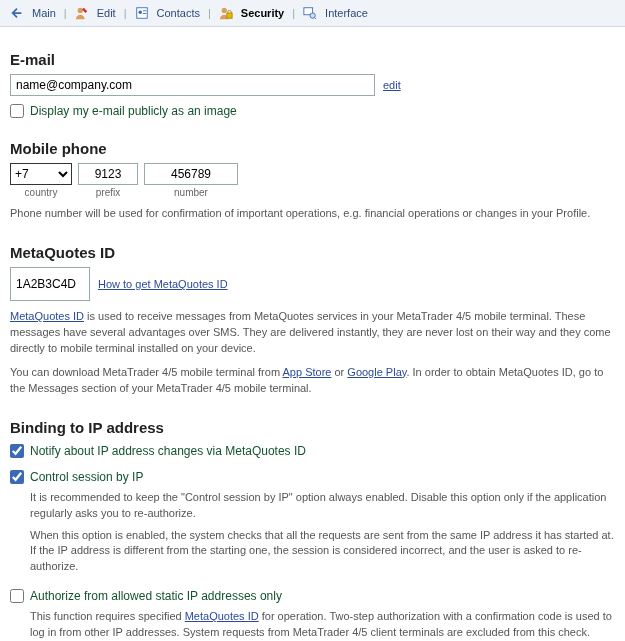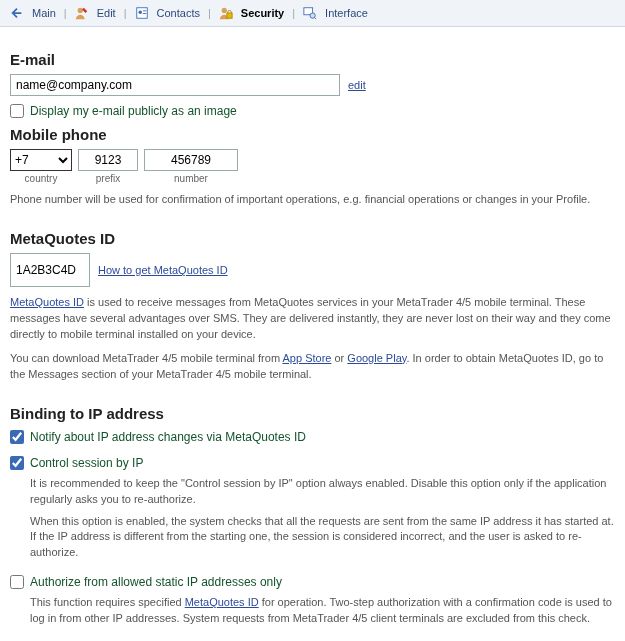--- a/index.html
+++ b/index.html
@@ -34,21 +34,21 @@
   .content { padding: 10px 10px 16px 10px; }
   h2.sec {
     font-family: Tahoma, Verdana, sans-serif;
     font-size: 15px;
     font-weight: bold;
     color: #222;
     margin: 14px 0 6px 0;
   }
   .row { display: flex; align-items: center; gap: 8px; }
   input[type=text].wide {
-    width: 330px;
+    width: 365px;
     padding: 3px 5px;
     font-size: 12px;
     border: 1px solid #9aa;
     background: #fff;
   }
   input[type=text].mq {
     width: 80px;
     padding: 9px 5px;
     font-size: 12px;
     border: 1px solid #9aa;
@@ -135,21 +135,21 @@
   <h2 class="sec">E-mail</h2>
   <div class="row">
     <input type="text" class="wide" value="name@company.com" style="">
     <a class="lnk">edit</a>
   </div>
   <div class="ck-row">
     <input type="checkbox" style="">
     <span class="ck-label">Display my e-mail publicly as an image</span>
   </div>
 
-  <h2 class="sec" style="margin-top:8px">Mobile phone</h2>
+  <h2 class="sec" style="margin-top:22px">Mobile phone</h2>
   <div class="phone-group">
     <div class="phone-col">
       <select class="cc">
         <option>+7</option>
       </select>
       <div class="sublabel">country</div>
     </div>
     <div class="phone-col">
       <input type="text" class="pfx" value="9123" style="">
       <div class="sublabel">prefix</div>

